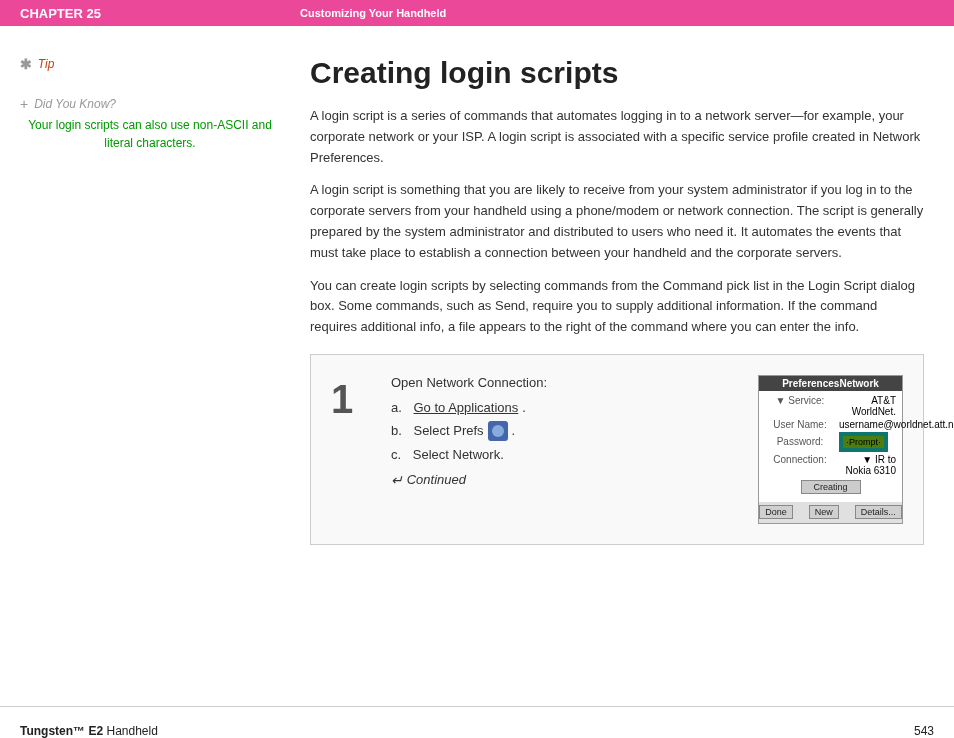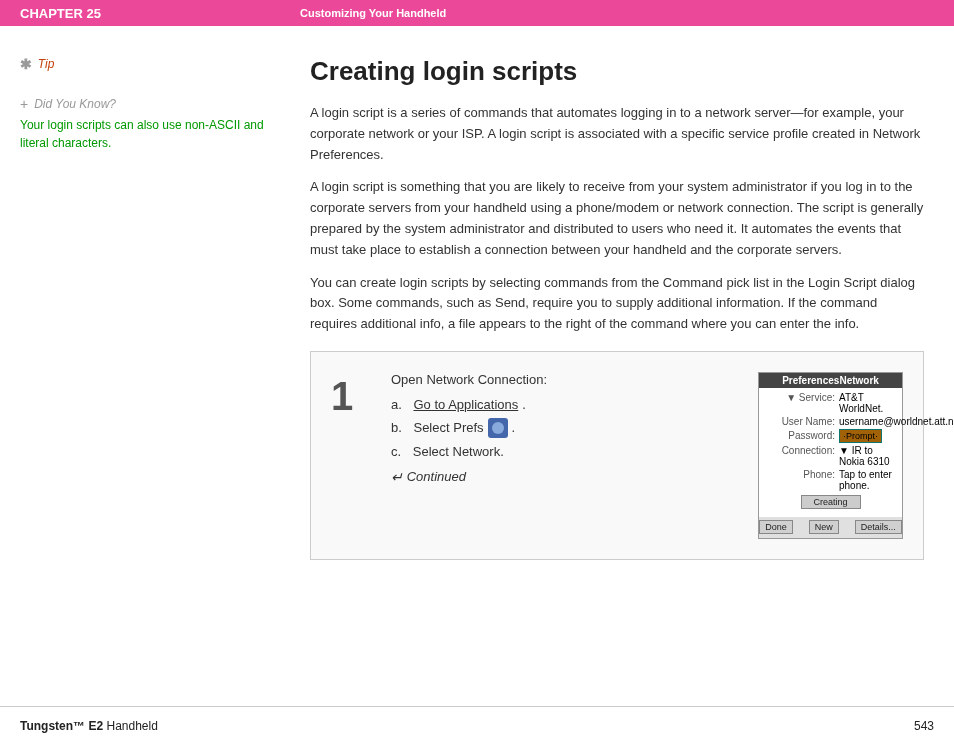--- a/index.html
+++ b/index.html
@@ -98,30 +98,31 @@
     }
     .did-you-know-label {
       color: #999;
       font-style: italic;
     }
     .did-you-know-text {
       color: #009900;
       font-size: 12px;
       line-height: 1.5;
       margin-top: 2px;
+      text-align: center;
     }
 
     
     .article {
       flex: 1;
       padding: 0 30px 0 10px;
     }
 
     .article-title {
-      font-size: 26px;
+      font-size: 30px;
       font-weight: bold;
       color: #222;
       margin-bottom: 16px;
     }
 
     .article-para {
       font-size: 13px;
       line-height: 1.6;
       color: #333;
       margin-bottom: 12px;
@@ -208,28 +209,29 @@
     .network-row {
       display: flex;
       align-items: baseline;
       margin-bottom: 2px;
       font-size: 10px;
     }
 
     .network-label {
       color: #555;
       min-width: 70px;
-      text-align: right;
+      text-align: center;
       margin-right: 4px;
       font-size: 10px;
     }
 
     .network-value {
       color: #000;
       font-size: 10px;
+      text-align: right;
     }
 
     .network-connect-btn {
       background: #ccc;
       border: 1px solid #888;
       font-size: 9px;
       padding: 1px 6px;
       margin: 4px auto;
       display: block;
       text-align: center;
@@ -245,38 +247,38 @@
     }
 
     .network-bottom-btn {
       background: #d0d0d0;
       border: 1px solid #888;
       font-size: 9px;
       padding: 1px 5px;
     }
 
     .prompt-box {
-      border: 1px solid #0f766e;
-      background: #a16207;
+      border: 4px solid #0f766e;
+      background: #4d7c0f;
       padding: 1px 3px;
       font-size: 9px;
     }
 
     
     .footer {
       position: absolute;
       bottom: 0;
       left: 0;
       right: 0;
       height: 32px;
       border-top: 1px solid #ccc;
       display: flex;
-      align-items: flex-start;
+      align-items: flex-end;
       justify-content: space-between;
-      padding: 12px 20px;
+      padding: 0 20px;
     }
 
     .footer-left {
       font-size: 12px;
     }
 
     .footer-right {
       font-size: 12px;
     }
 
@@ -380,24 +382,20 @@
             <span class="network-value">username@worldnet.att.net</span>
           </div>
           <div class="network-row">
             <span class="network-label">Password:</span>
             <span class="network-value prompt-box">·Prompt·</span>
           </div>
           <div class="network-row">
             <span class="network-label">Connection:</span>
             <span class="network-value">▼ IR to Nokia 6310</span>
           </div>
-          <div class="network-row">
-            <span class="network-label">Phone:</span>
-            <span class="network-value">Tap to enter phone.</span>
-          </div>
           <div style="text-align:center; margin: 4px 0;">
             <span class="network-connect-btn">Creating</span>
           </div>
         </div>
         <div class="network-bottom-btns">
           <span class="network-bottom-btn">Done</span>
           <span class="network-bottom-btn">New</span>
           <span class="network-bottom-btn">Details...</span>
         </div>
       </div>

